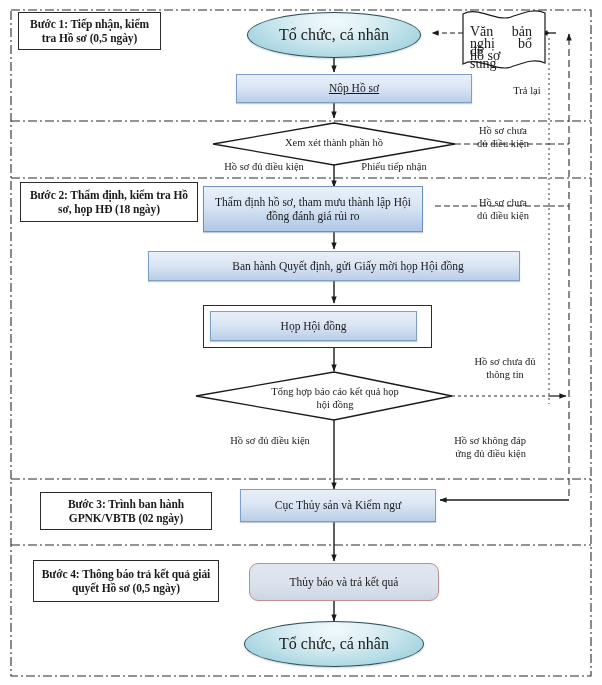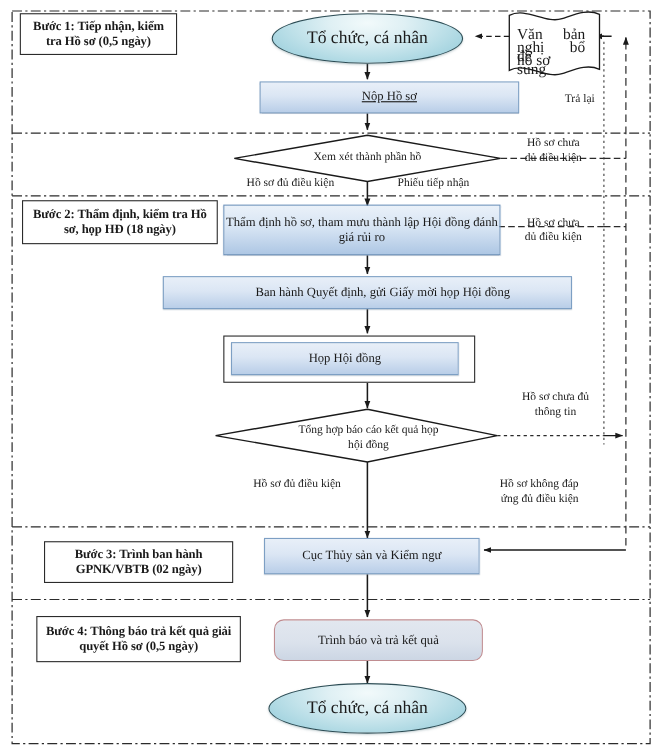--- a/index.html
+++ b/index.html
@@ -188,32 +188,32 @@
   <div class="node step-box" style="left:40px; top:492px; width:172px; height:38px;">Bước 3: Trình ban hành GPNK/VBTB  (02 ngày)</div>
 
   <div class="node step-box" style="left:33px; top:560px; width:186px; height:42px;">Bước 4: Thông báo trả kết quả giải quyết Hồ sơ (0,5 ngày)</div>
 
   <div class="node ellipse" style="left:247px; top:12px; width:174px; height:46px;">Tổ chức, cá nhân</div>
 
   <div class="node proc" style="left:236px; top:74px; width:236px; height:29px;text-decoration:underline;">Nộp Hồ sơ</div>
 
   <div class="diamond-label" style="left:254px; top:137px; width:160px;">Xem xét thành phần hồ</div>
 
-  <div class="node proc proc-strong" style="left:203px; top:186px; width:252px; height:46px;">Thẩm định hồ sơ, tham mưu thành lập Hội đồng đánh giá rủi ro</div>
+  <div class="node proc proc-strong" style="left:203px; top:186px; width:220px; height:46px;">Thẩm định hồ sơ, tham mưu thành lập Hội đồng đánh giá rủi ro</div>
 
   <div class="node proc" style="left:148px; top:251px; width:372px; height:30px;padding-left:28px;">Ban hành Quyết định, gửi Giấy mời họp Hội đồng</div>
 
   <div class="outer-frame" style="left:203px; top:305px; width:229px; height:43px;"></div>
   <div class="node proc" style="left:210px; top:311px; width:207px; height:30px;">Họp Hội đồng</div>
 
   <div class="diamond-label" style="left:264px; top:386px; width:142px;">Tổng hợp báo cáo kết quả họp hội đồng</div>
 
   <div class="node proc" style="left:240px; top:489px; width:196px; height:33px;">Cục Thủy sản và Kiểm ngư</div>
 
-  <div class="node proc-round" style="left:249px; top:563px; width:190px; height:38px;">Trình báo và trả kết quả</div>
+  <div class="node proc-round" style="left:249px; top:563px; width:190px; height:38px;">Thủy báo và trả kết quả</div>
 
   <div class="node ellipse" style="left:244px; top:621px; width:180px; height:46px;">Tổ chức, cá nhân</div>
 
   <svg class="layer" style="pointer-events:none;" viewBox="0 0 602 685">
     <path d="M463,14
              C478,6 496,22 511,17
              C523,13 534,8 545,13
              L545,63
              C534,58 523,63 511,67
              C496,72 478,56 463,64 Z" fill="#ffffff" stroke="#1a1a1a" stroke-width="1.2"></path>

